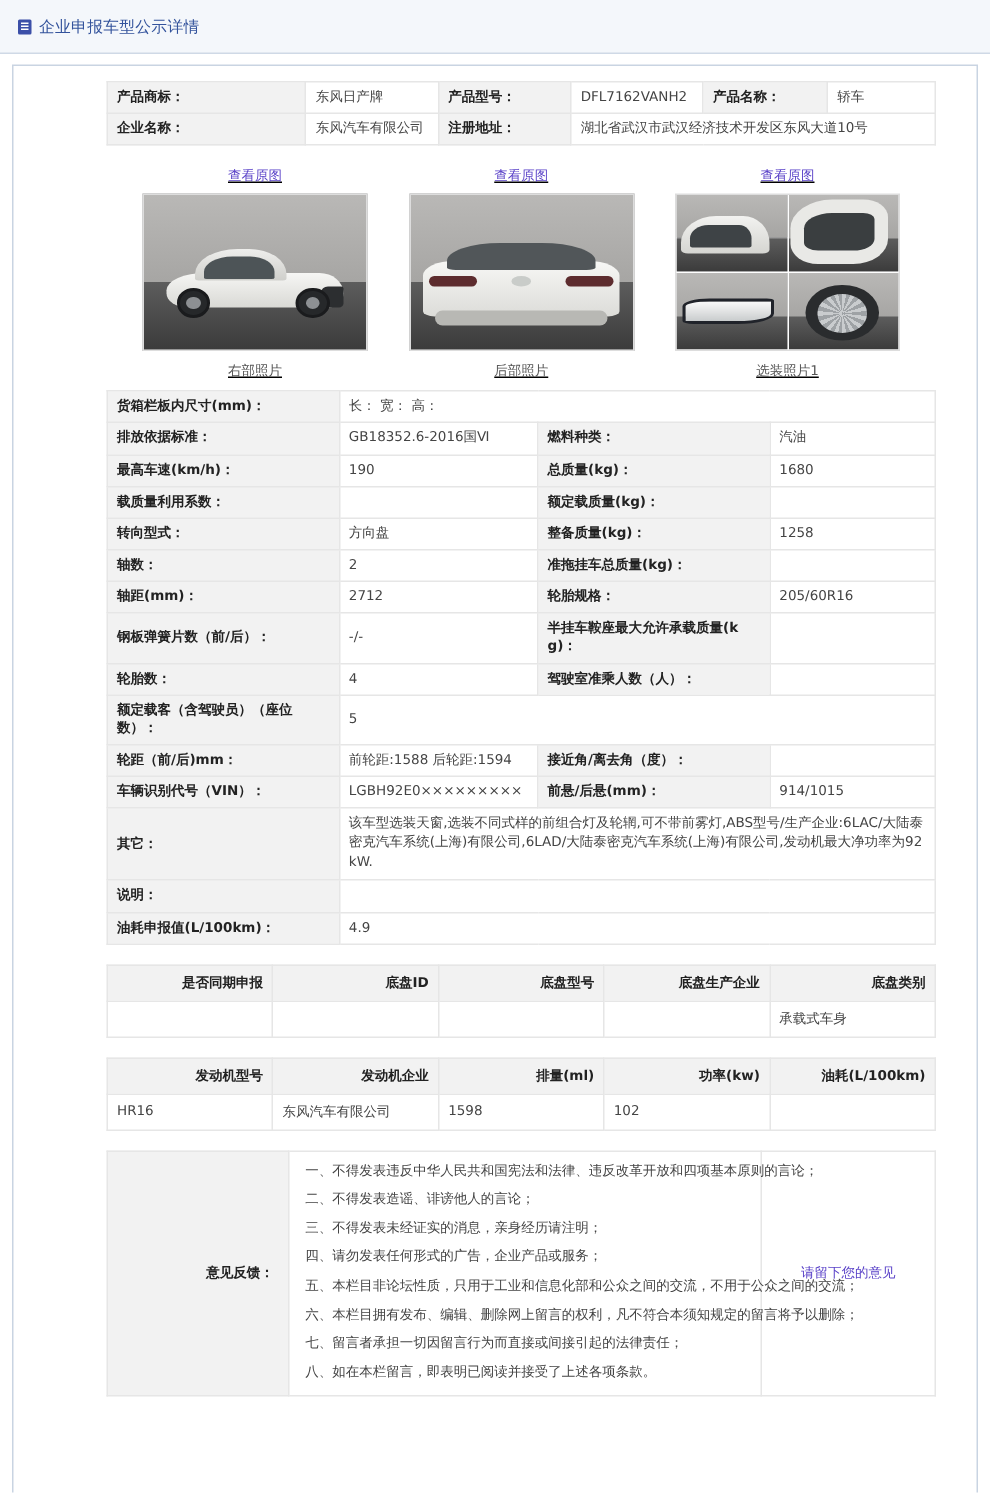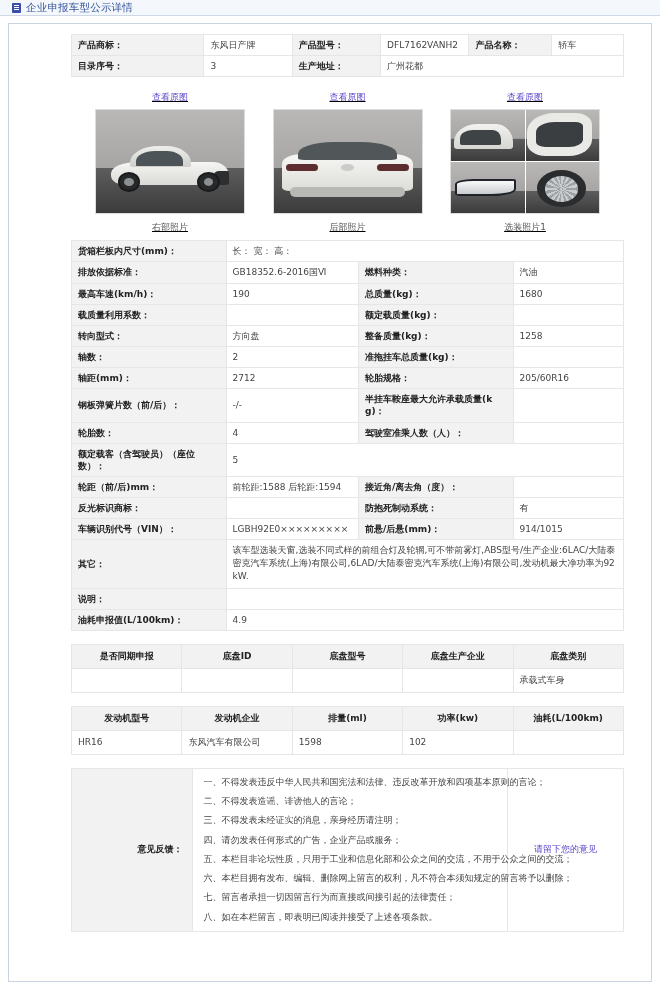--- a/index.html
+++ b/index.html
@@ -11,21 +11,21 @@
   body { width: 660px; height: 995px; overflow: hidden; }
 
   .page {
     width: 660px; height: 995px;
     background: #fff;
     padding: 0;
   }
 
   
   .titlebar {
-    height: 16px;
+    height: 36px;
     background: #f4f7fb;
     border-bottom: 1px solid #cfd9e6;
     display: flex;
     align-items: center;
     padding-left: 12px;
   }
   .titlebar .tb-icon {
     width: 9px; height: 10px;
     margin-right: 5px;
     position: relative;
@@ -272,21 +272,21 @@
   table.grid {
     width: 100%;
     border-collapse: collapse;
     table-layout: fixed;
     font-size: 9px;
   }
   table.grid th {
     background: #f2f2f2;
     border: 1px solid #e6e6e6;
     font-weight: bold;
-    text-align: center;
+    text-align: right;
     padding: 5px 6px;
     height: 22px;
     color: #222;
   }
   table.grid td {
     border: 1px solid #e6e6e6;
     padding: 5px 6px;
     height: 22px;
     color: #444;
     background: #fff;
@@ -355,24 +355,24 @@
         <tbody>
           <tr>
             <td class="lbl">产品商标：</td>
             <td class="val">东风日产牌</td>
             <td class="lbl">产品型号：</td>
             <td class="val">DFL7162VANH2</td>
             <td class="lbl">产品名称：</td>
             <td class="val">轿车</td>
           </tr>
           <tr>
-            <td class="lbl">目录序号：</td>
-            <td class="val">3</td>
-            <td class="lbl">生产地址：</td>
-            <td class="val" colspan="3">广州花都</td>
+            <td class="lbl">企业名称：</td>
+            <td class="val">东风汽车有限公司</td>
+            <td class="lbl">注册地址：</td>
+            <td class="val" colspan="3">湖北省武汉市武汉经济技术开发区东风大道10号</td>
           </tr>
         </tbody>
       </table>
 
       <div class="photos">
 
         <div class="photo-cell">
           <a class="photo-link" href="#">查看原图</a>
           <div class="photo-box">
             <div class="scene">
@@ -514,26 +514,20 @@
             <td class="lbl">额定载客（含驾驶员）（座位数）：</td>
             <td class="val" colspan="3">5</td>
           </tr>
           <tr>
             <td class="lbl">轮距（前/后)mm：</td>
             <td class="val">前轮距:1588 后轮距:1594</td>
             <td class="lbl">接近角/离去角（度）：</td>
             <td class="val"></td>
           </tr>
           <tr>
-            <td class="lbl">反光标识商标：</td>
-            <td class="val"></td>
-            <td class="lbl">防抱死制动系统：</td>
-            <td class="val">有</td>
-          </tr>
-          <tr>
             <td class="lbl">车辆识别代号（VIN）：</td>
             <td class="val">LGBH92E0×××××××××</td>
             <td class="lbl">前悬/后悬(mm)：</td>
             <td class="val">914/1015</td>
           </tr>
 
           <tr>
             <td class="lbl">其它：</td>
             <td class="val" colspan="3" style="line-height:1.45">该车型选装天窗,选装不同式样的前组合灯及轮辋,可不带前雾灯,ABS型号/生产企业:6LAC/大陆泰密克汽车系统(上海)有限公司,6LAD/大陆泰密克汽车系统(上海)有限公司,发动机最大净功率为92kW.</td>
           </tr>

